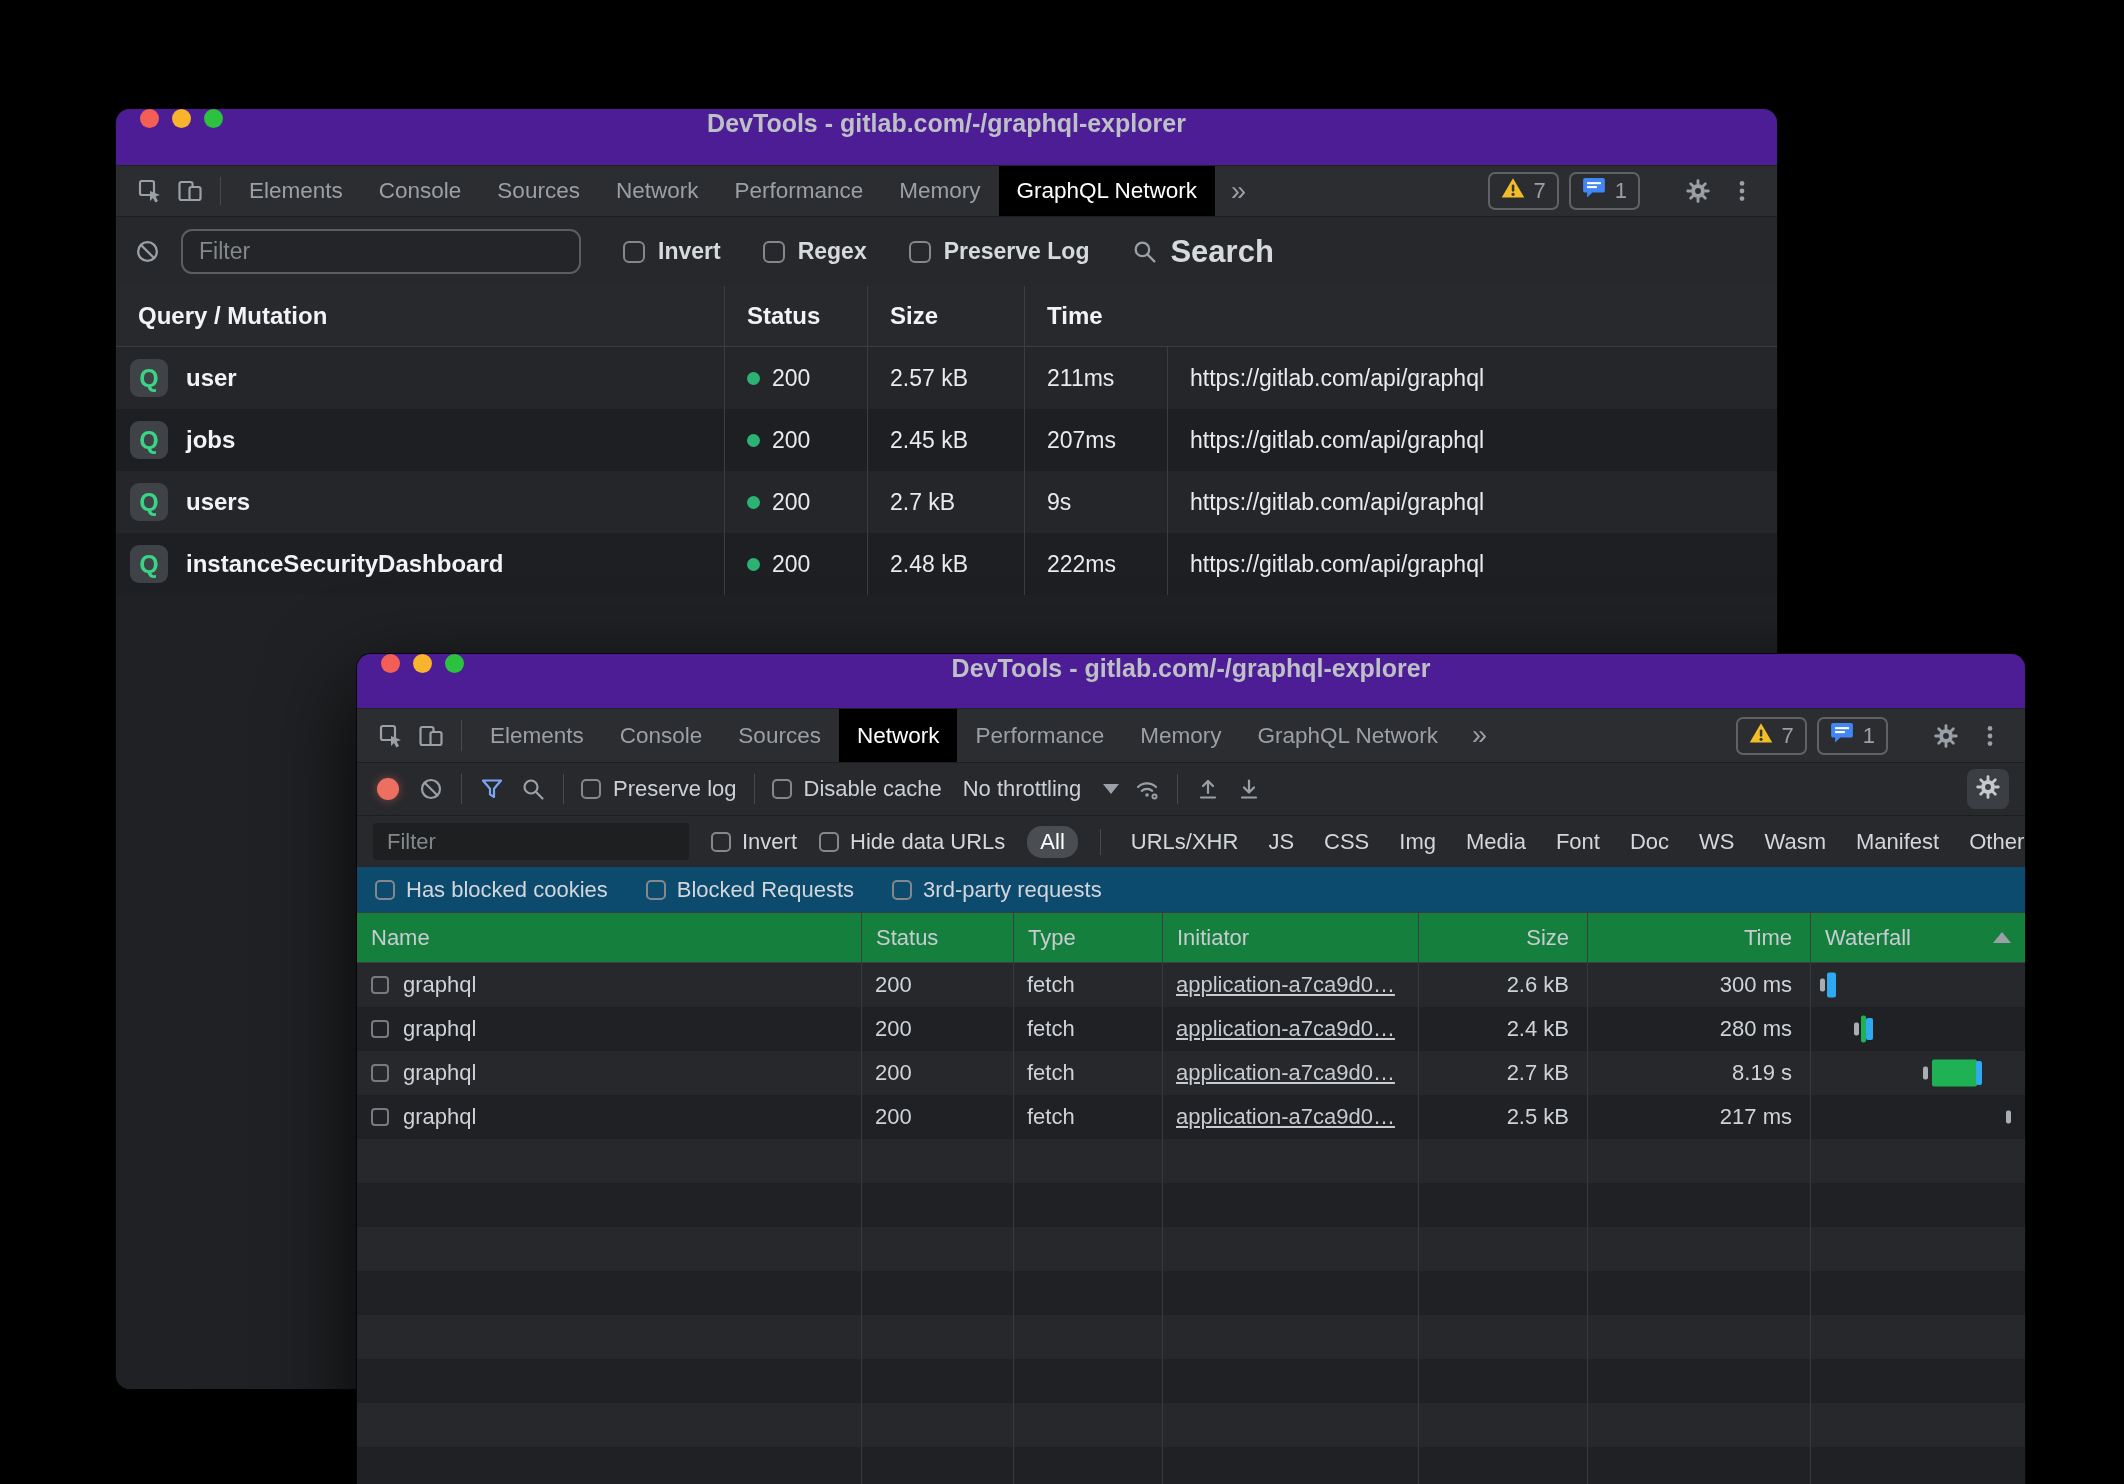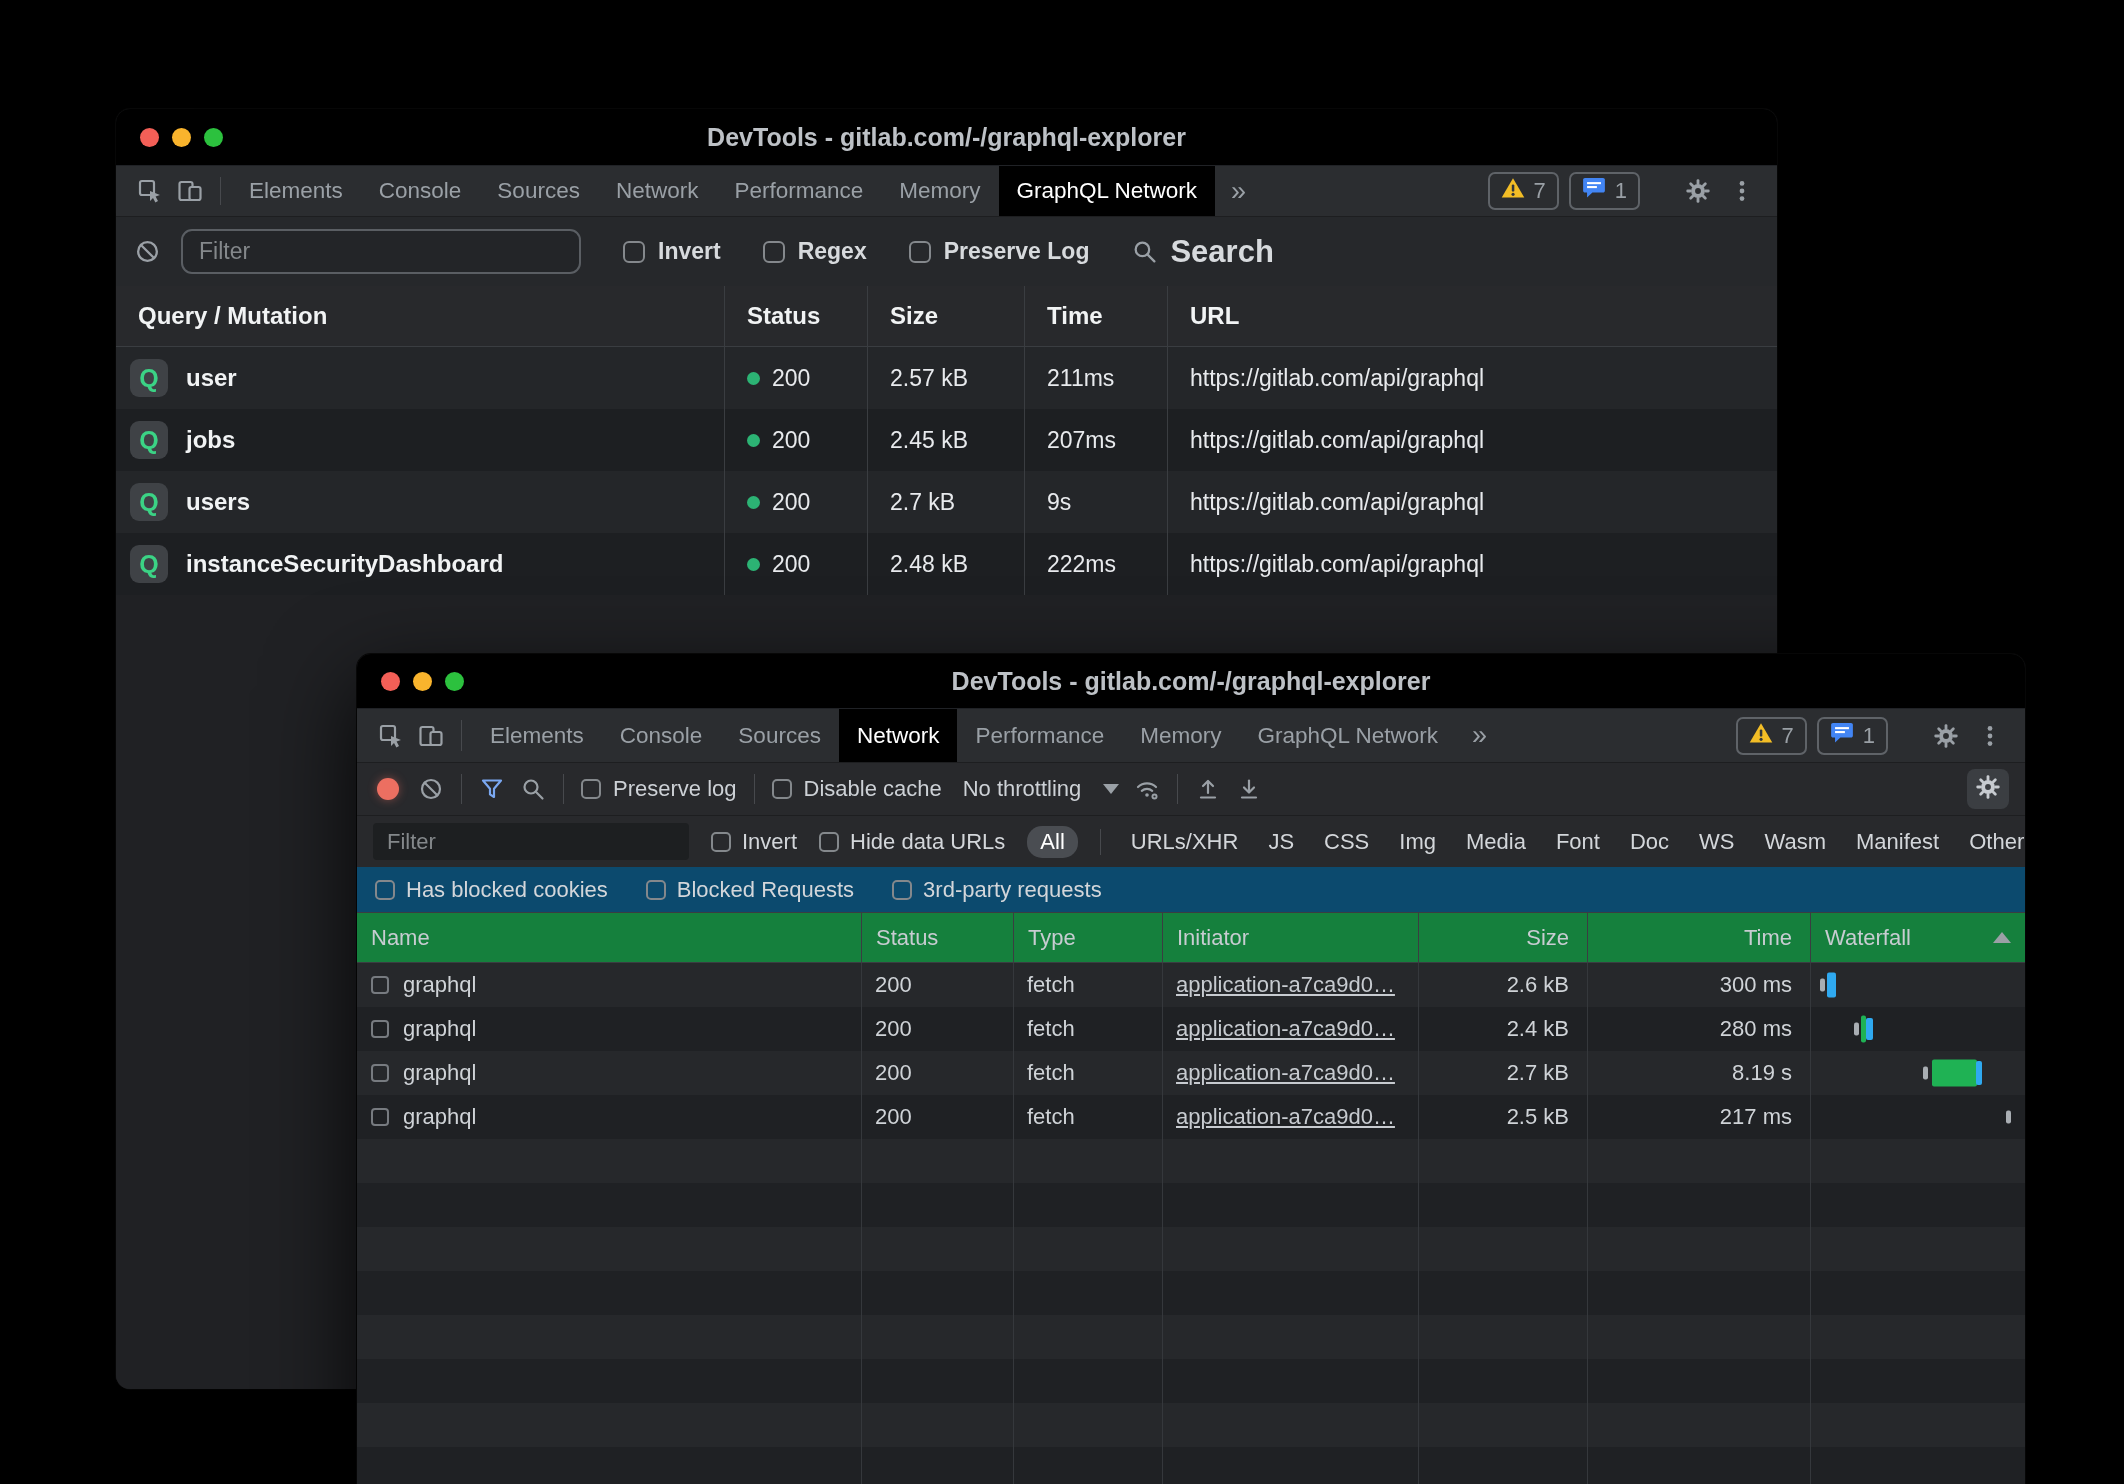--- a/index.html
+++ b/index.html
@@ -3,21 +3,21 @@
 <meta charset="utf-8">
 <style>
   *{box-sizing:border-box;margin:0;padding:0}
   html,body{width:2124px;height:1484px;overflow:hidden}
   body{background:#000;font-family:"Liberation Sans","DejaVu Sans",sans-serif;position:relative;color:#e8eaed}
   .win{position:absolute;background:#202124;border-radius:14px;box-shadow:0 30px 90px rgba(0,0,0,.85),0 0 0 1px #0a0a0a;overflow:hidden;display:flex;flex-direction:column}
   #win-back{left:116px;top:109px;width:1661px;height:1280px}
   #win-front{left:357px;top:654px;width:1668px;height:830px;border-radius:14px 14px 0 0}
 
   
-  .titlebar{position:relative;flex:0 0 57px;background:#000000;display:flex;align-items:center;border-bottom:1px solid #202226}
+  .titlebar{position:relative;flex:0 0 57px;background:#4c1d95;display:flex;border-bottom:1px solid #202226}
   #win-front .titlebar{flex-basis:55px}
   .lights{display:flex;gap:13px;margin-left:24px}
   .light{width:19px;height:19px;border-radius:50%}
   .light.r{background:#f35f57}.light.y{background:#f9b42d}.light.g{background:#2cc13e}
   .wtitle{position:absolute;left:0;right:0;text-align:center;font-size:25px;font-weight:700;color:#bdc1c6}
 
   
   .tabbar{flex:0 0 51px;background:#2b2d30;display:flex;align-items:stretch;padding-left:14px;border-bottom:1px solid #1d1e20}
   #win-front .tabbar{flex-basis:54px}
   .tb-ico{width:34px;display:flex;align-items:center;justify-content:center;color:#9aa0a6;margin:0 3px}
@@ -231,21 +231,20 @@
         </span>
       <span class="cl">Search</span>
     </div>
   </div>
 
   <div class="gql-head gql-grid">
     <div class="c">Query / Mutation</div>
     <div class="c">Status</div>
     <div class="c">Size</div>
     <div class="c">Time</div>
-    <div class="c">URL</div>
   </div>
 
   <div class="gql-row gql-grid lt">
     <div class="c" style="padding-left:14px">
         <span class="qbadge">Q</span>
         <span class="qname">user</span>
       </div>
     <div class="c">
         <span class="dot"></span>
         <span>200</span>

